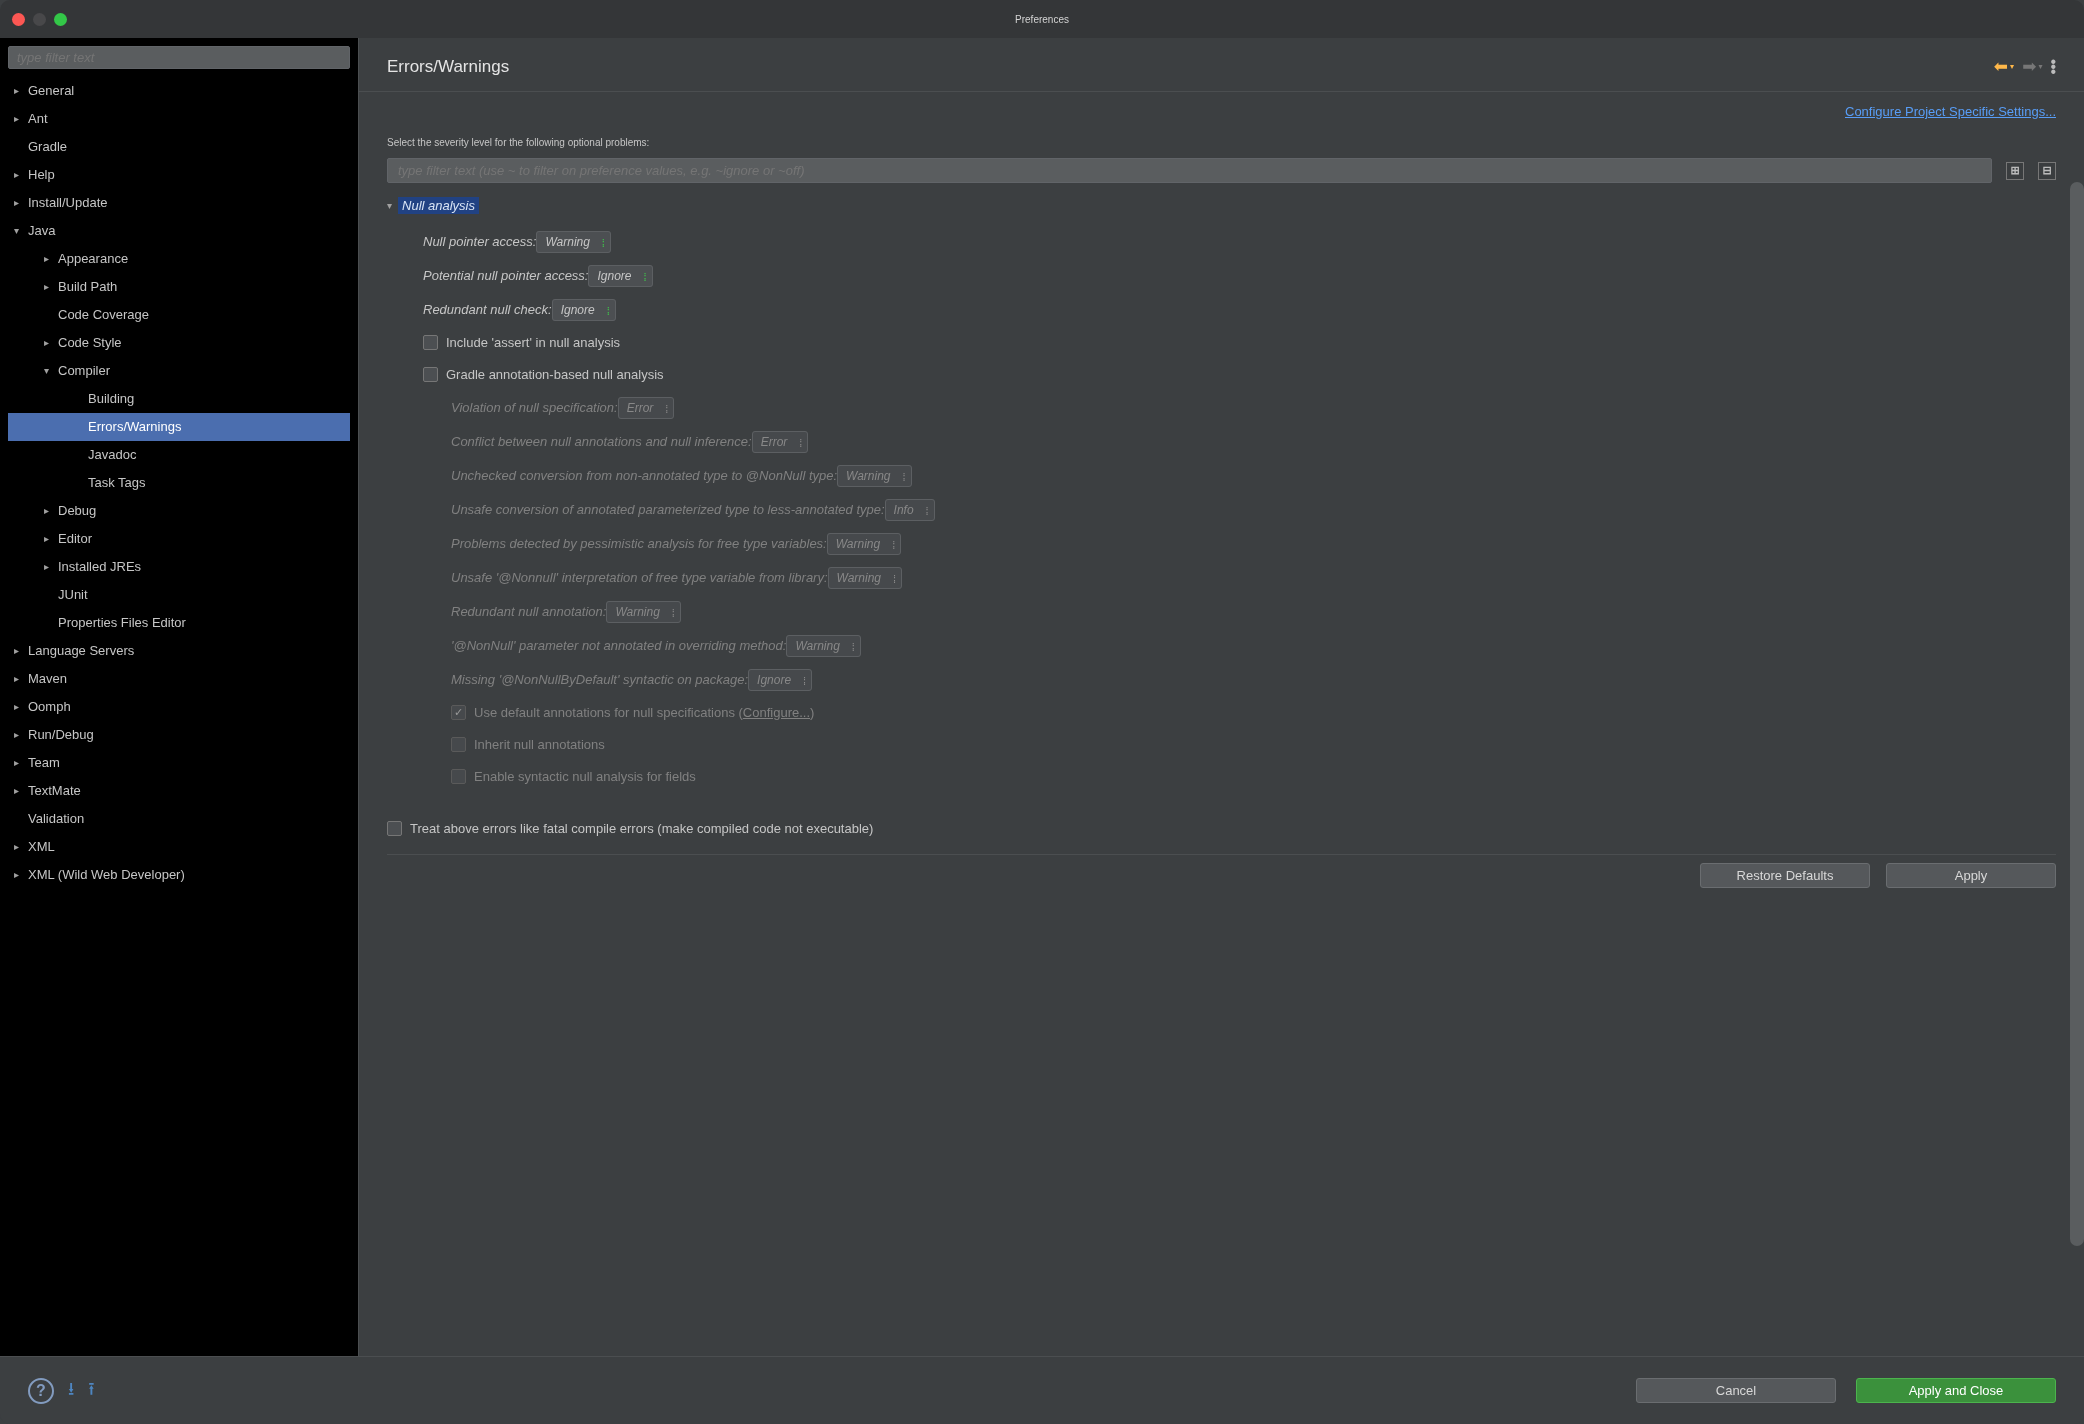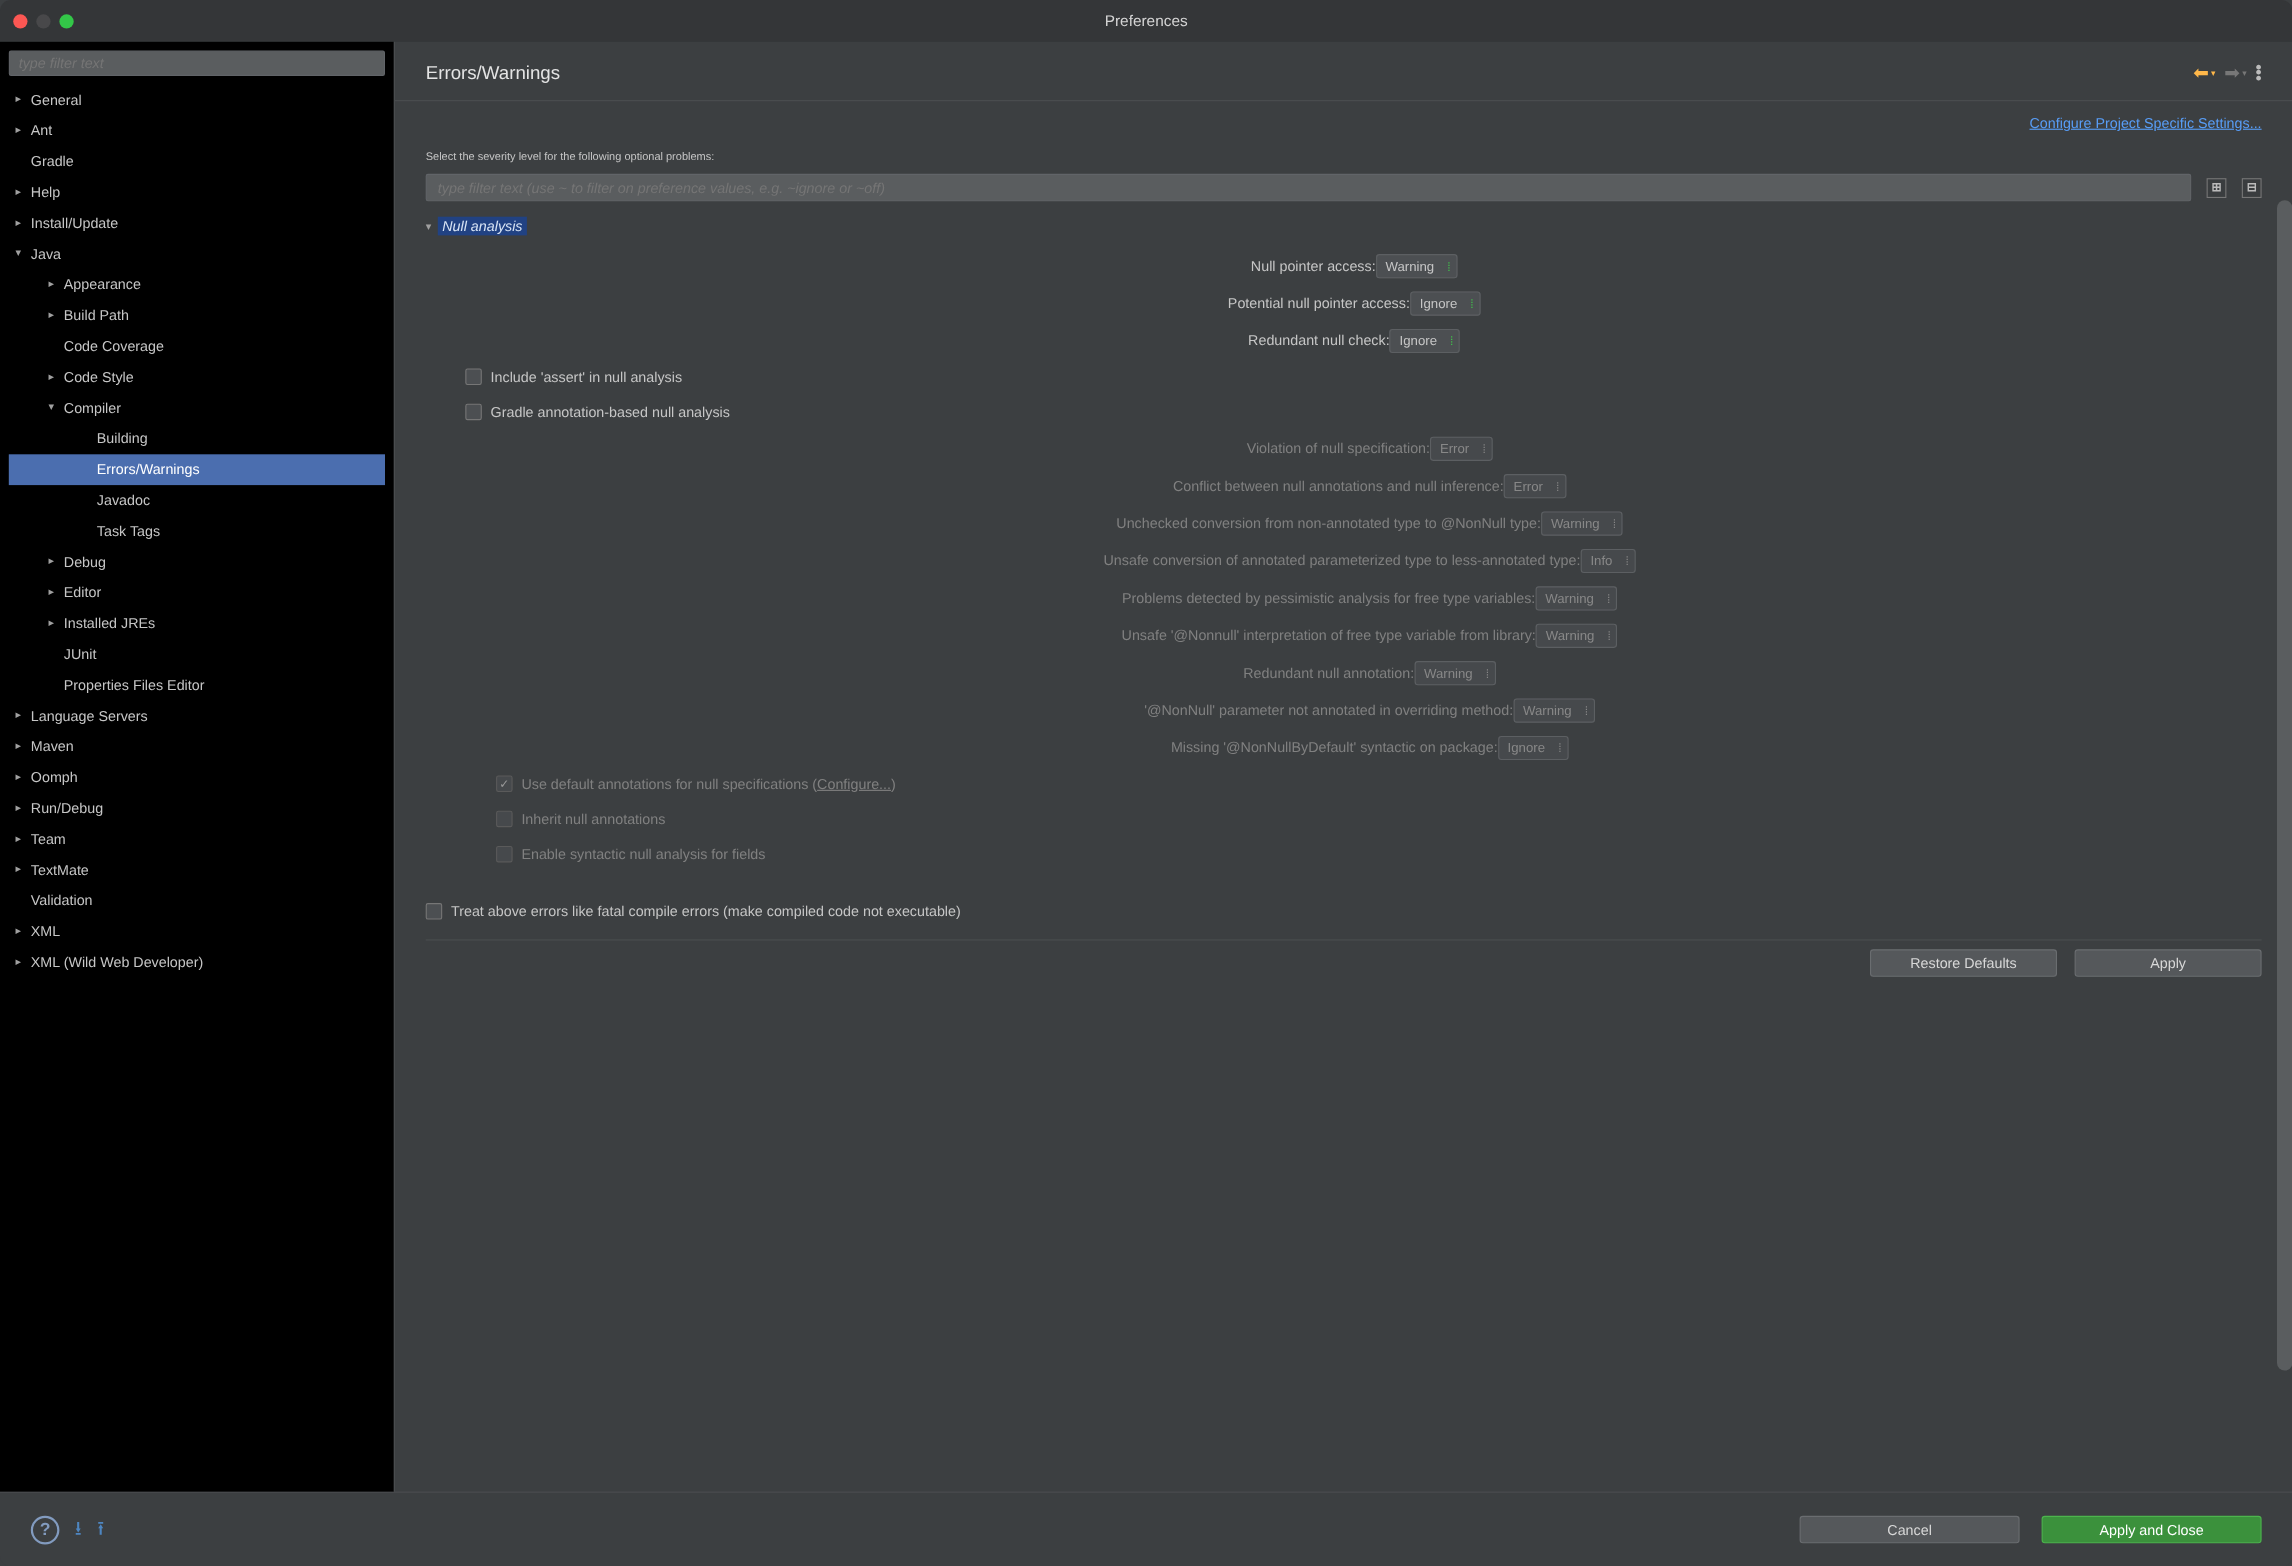--- a/index.html
+++ b/index.html
@@ -11,21 +11,21 @@
   width: 2084px;
   height: 1424px;
 }
 .window { width: 2084px; height: 1424px; display: flex; flex-direction: column; background: #3c3f41; border-radius: 10px; overflow: hidden; }
 .titlebar { height: 38px; background: #343638; display: flex; align-items: center; padding: 0 12px; position: relative; }
 .traffic-lights { display: flex; gap: 8px; }
 .light { width: 13px; height: 13px; border-radius: 50%; }
 .light.close { background: #fc5753; }
 .light.min { background: #48484a; }
 .light.max { background: #33c748; }
-.title { position: absolute; left: 50%; transform: translateX(-50%); color: #d4d4d4; font-weight: 500; font-size: 14px; }
+.title { position: absolute; left: 50%; transform: translateX(-50%); color: #d4d4d4; font-weight: 500; font-size: 10px; }
 .body { flex: 1; display: flex; position: relative; min-height: 0; }
 .sidebar { width: 358px; background: #000000; padding: 8px; display: flex; flex-direction: column; gap: 2px; }
 .sidebar-filter { background: #5a5d5f; border: 1px solid #616468; color: #b0b0b0; font-size: 13px; padding: 3px 8px; border-radius: 2px; margin-bottom: 6px; font-style: italic; }
 .tree { font-size: 13px; line-height: 20px; color: #c6c6c6; }
 .tree-row { display: flex; align-items: center; height: 28px; padding-left: 6px; cursor: default; }
 .tree-row.selected { background: #4b6eaf; color: #fff; }
 .tree-arrow { width: 14px; display: inline-block; color: #a0a0a0; font-size: 10px; }
 .indent { display: inline-block; }
 .main { flex: 1; border-left: 1px solid #4b4e50; display: flex; flex-direction: column; min-height: 0; }
 .header { display: flex; align-items: center; justify-content: space-between; padding: 18px 28px 14px 28px; border-bottom: 1px solid #4b4e50; }
@@ -40,21 +40,21 @@
 .content { flex: 1; padding: 12px 28px 14px 28px; overflow: auto; display: flex; flex-direction: column; position: relative; }
 .link-row { text-align: right; margin-bottom: 18px; }
 .link { color: #589df6; text-decoration: underline; font-size: 13px; }
 .desc { color: #c6c6c6; margin-bottom: 10px; font-size: 10px; }
 .filter-row { display: flex; align-items: center; gap: 14px; margin-bottom: 14px; }
 .main-filter { flex: 1; background: #5a5d5f; border: 1px solid #616468; color: #b0b0b0; font-size: 13px; padding: 4px 10px; border-radius: 2px; font-style: italic; }
 .tool-icon { width: 18px; height: 18px; display: flex; align-items: center; justify-content: center; color: #bbb; border: 1px solid #777; font-size: 11px; font-weight: bold; background: #3a3d3f; }
 .section-head { display: flex; align-items: center; gap: 6px; margin-bottom: 10px; }
 .tri { color: #a0a0a0; font-size: 10px; }
 .sect-label { background: #214283; color: #d8e4f5; padding: 1px 4px; font-style: italic; }
-.setting-row { display: flex; align-items: center; justify-content: center; padding: 6px 17px 6px 36px; min-height: 34px; }
+.setting-row { display: flex; align-items: center; justify-content: flex-start; padding: 6px 17px 6px 36px; min-height: 34px; font-style: italic; }
 .setting-label { color: #c6c6c6; font-size: 13px; }
 .setting-label.disabled { color: #808080; }
 .select { appearance: none; background: #4c4f52; border: 1px solid #5c5f62; color: #c6c6c6; font-size: 12px; padding: 3px 20px 3px 8px; border-radius: 3px; width: 190px; position: relative; }
 .select-wrap { position: relative; }
 .select-wrap::after { content: "⁞"; position: absolute; right: 6px; top: 3px; color: #3fc74a; font-size: 11px; pointer-events: none; }
 .select-wrap.disabled::after { color: #888; }
 .select.disabled { background: #46494c; color: #888; }
 .ck-row { display: flex; align-items: center; gap: 8px; padding: 6px 0 6px 36px; min-height: 32px; }
 .ck-row.sub { padding-left: 64px; }
 .ck-row.sub0 { padding-left: 0; }

